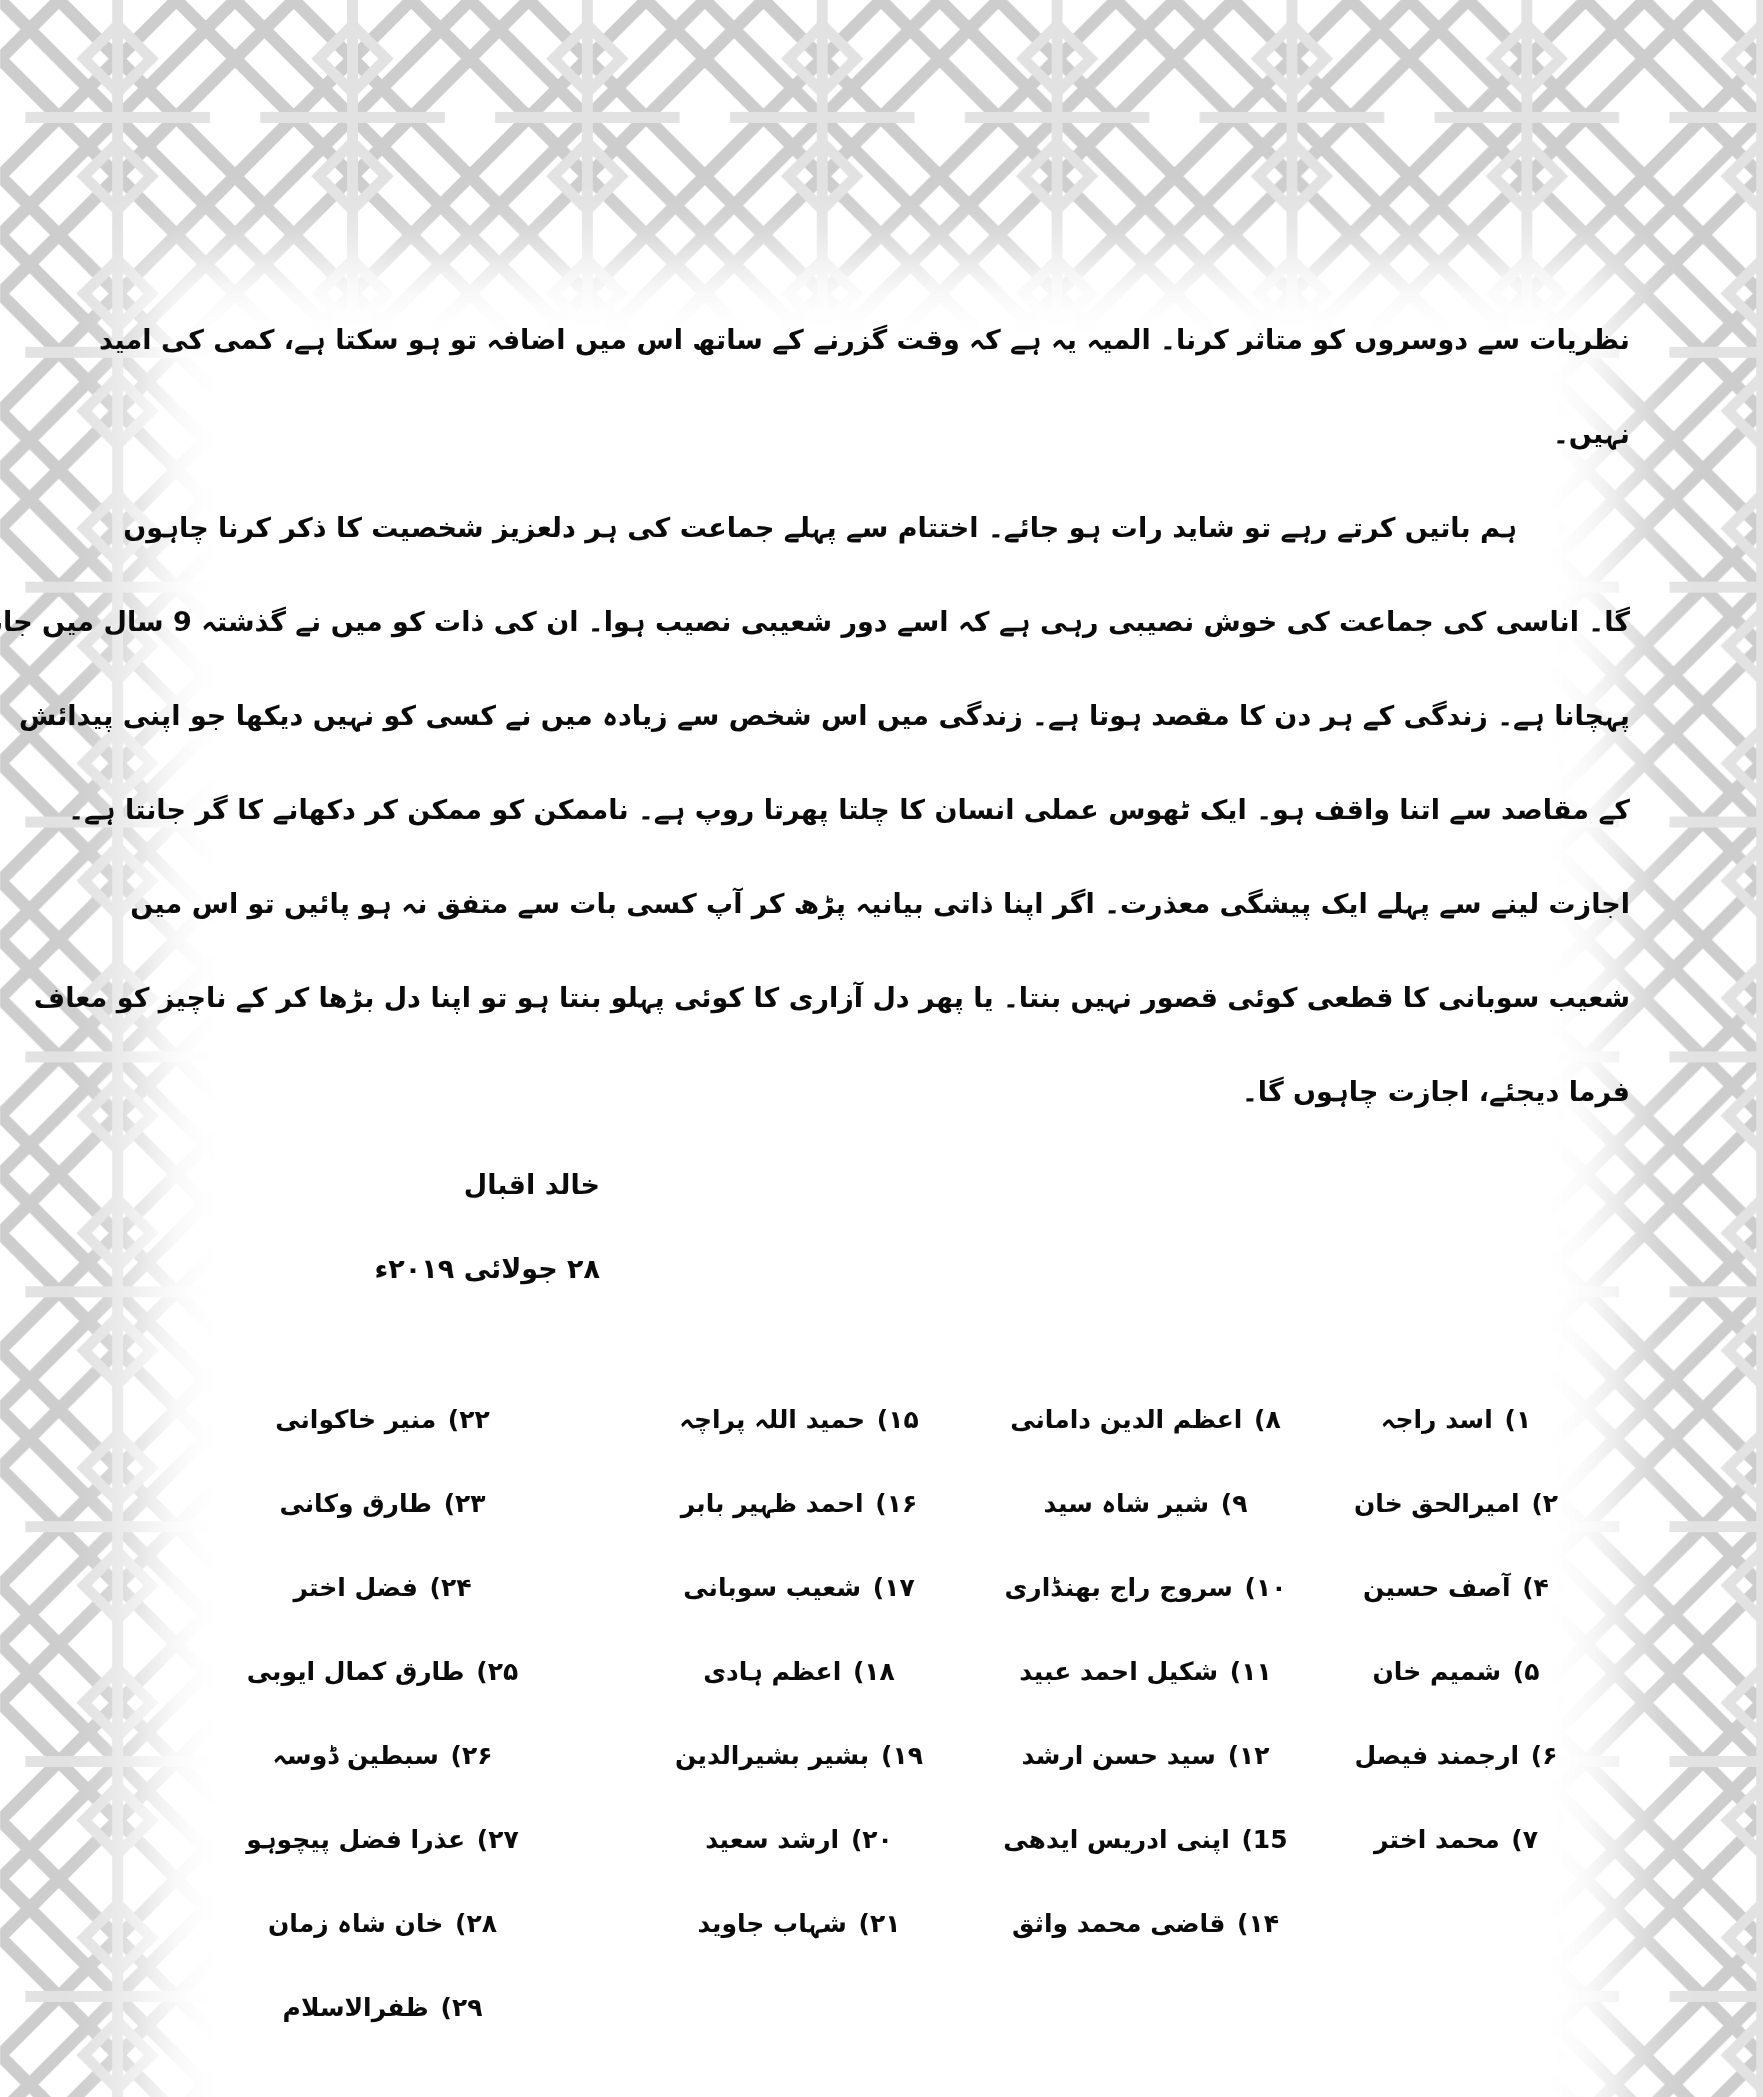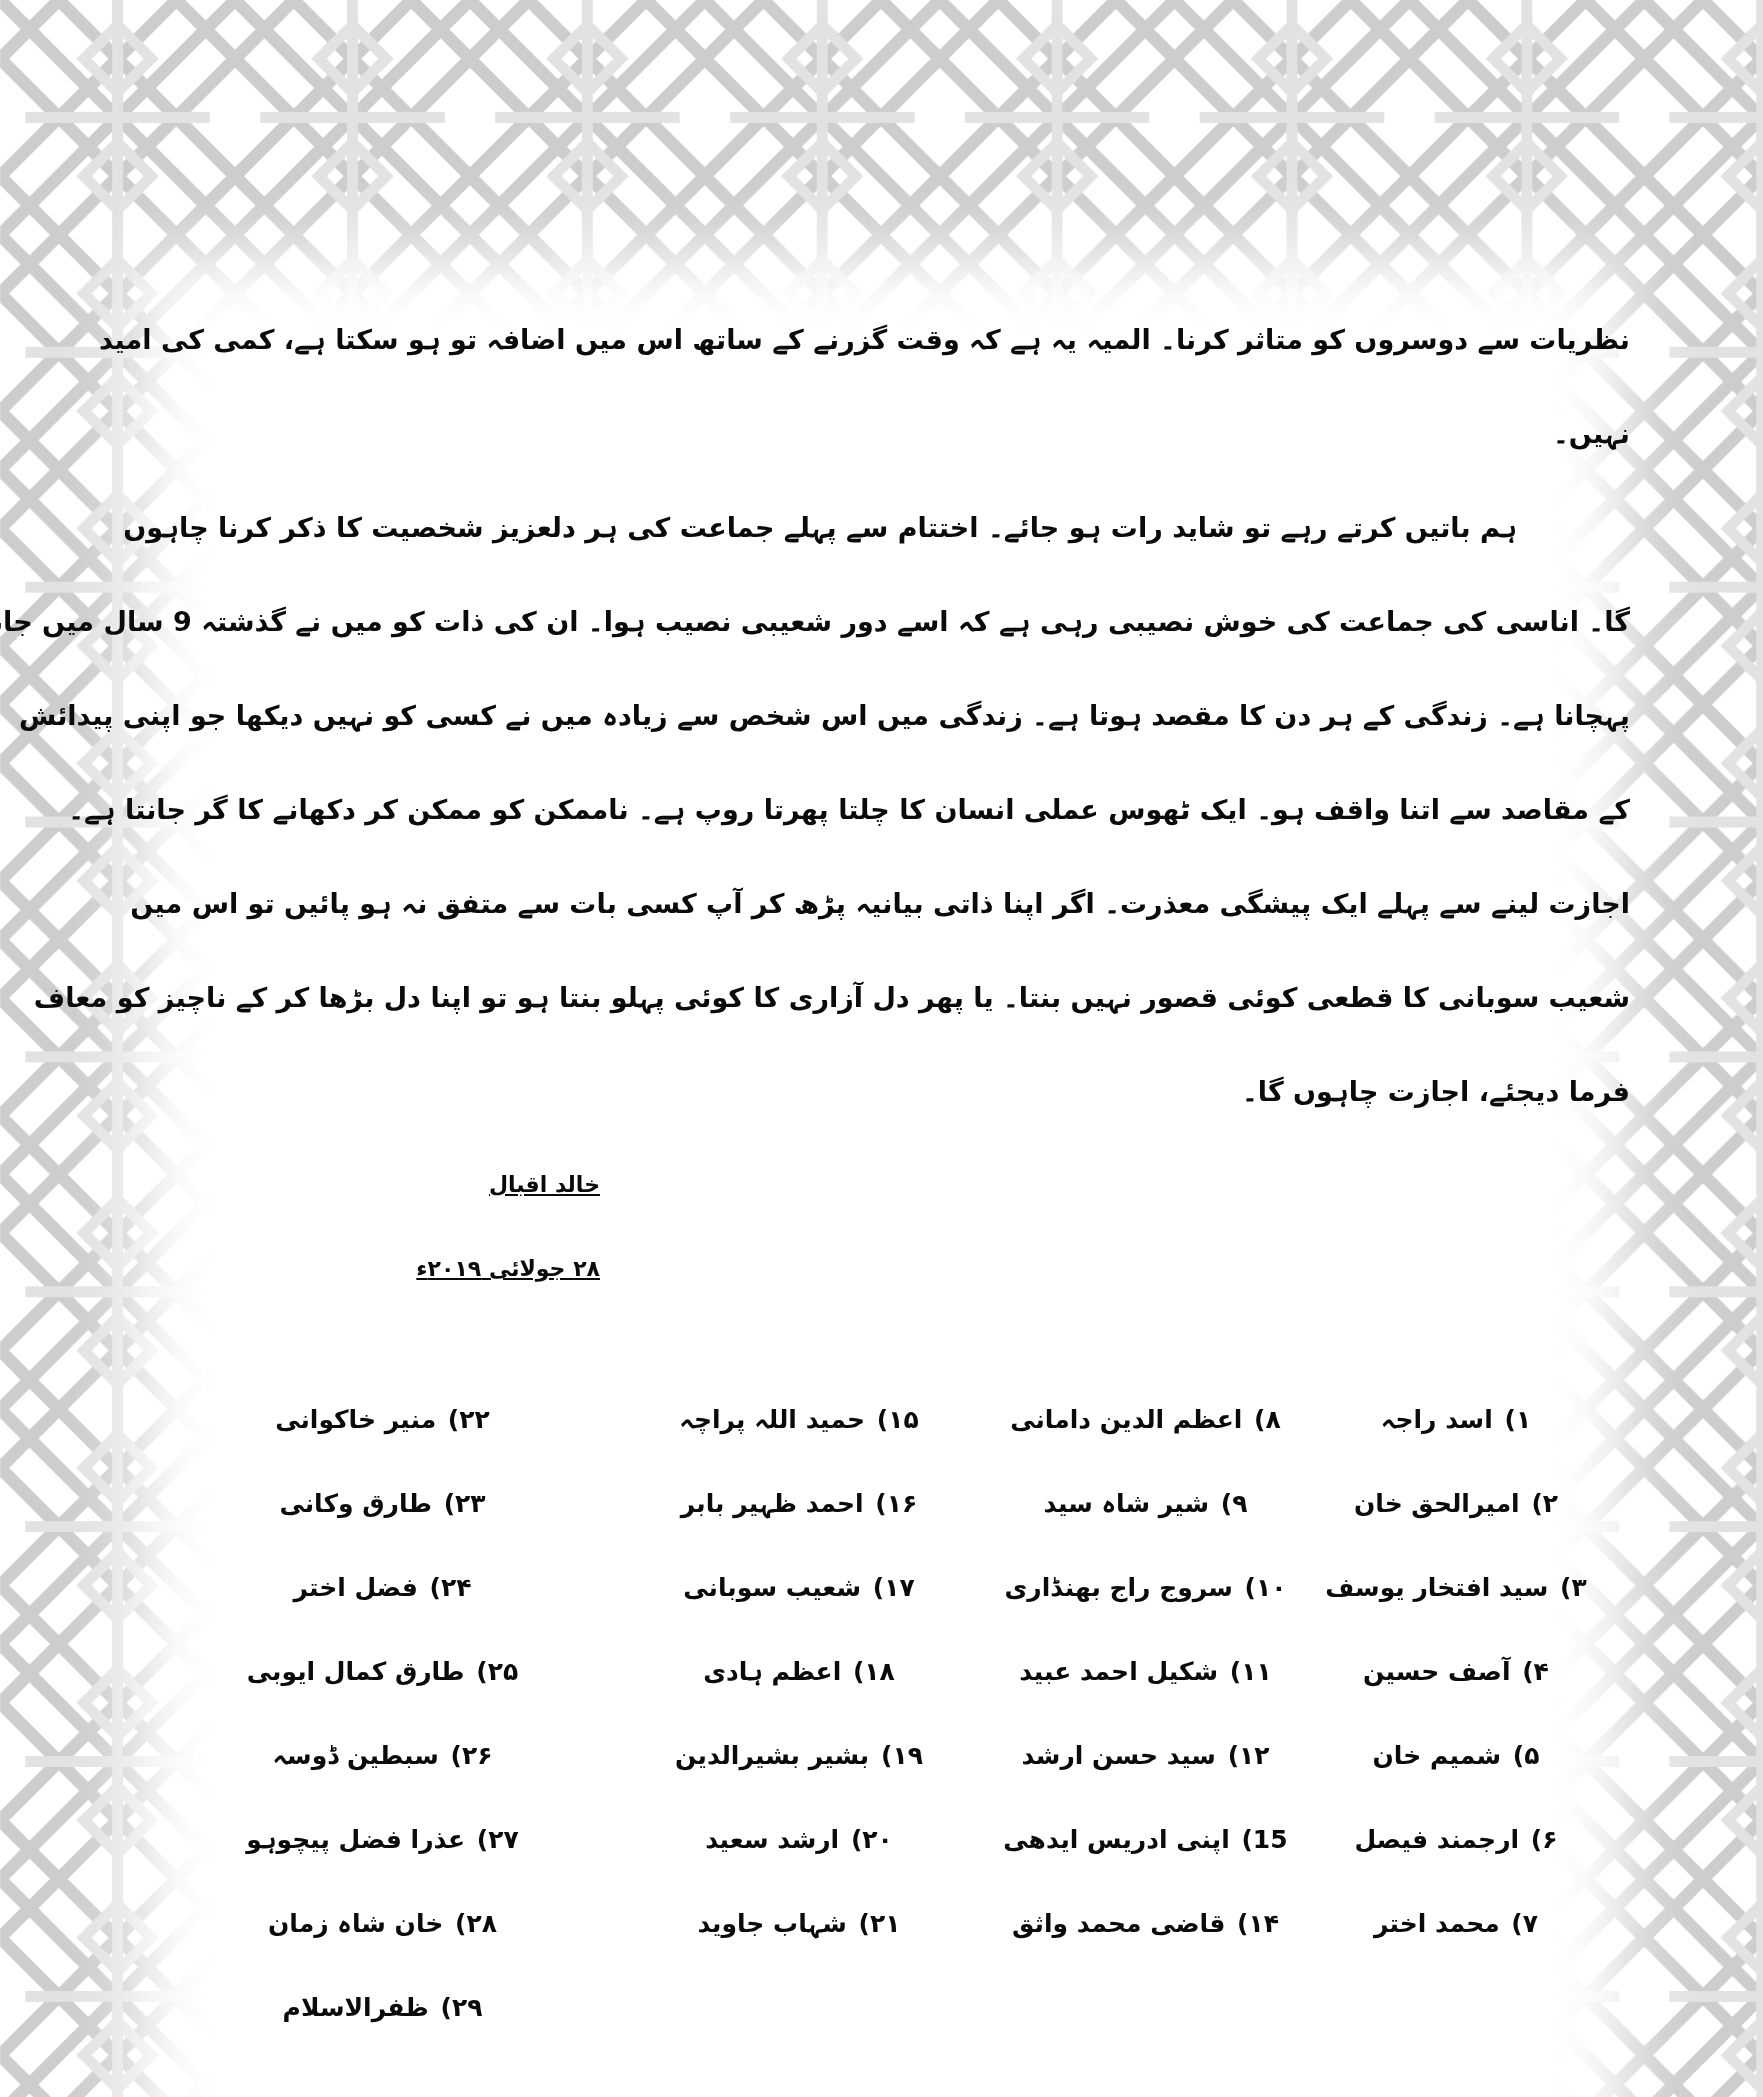--- a/index.html
+++ b/index.html
@@ -43,25 +43,24 @@
 
   .sig-block {
     margin-top: 4.2px;
     text-align: right;
     padding-left: 0;
     padding-right: 1038px;
     white-space: nowrap;
   }
   .sig-line {
     margin: 0;
-    font-size: 22px;
+    font-size: 27px;
     font-weight: 700;
     line-height: 84px;
     height: 84px;
-    text-decoration: underline;
   }
 
   .attendees {
     margin-top: 67px;
     display: flex;
     flex-direction: row;
     direction: rtl;
     padding-right: 29px;
   }
   .att-col { display: block; }
@@ -128,21 +127,20 @@
     <div class="sig-block">
       <p class="sig-line">خالد اقبال</p>
       <p class="sig-line">۲۸ جولائی ۲۰۱۹ء</p>
     </div>
 
     <div class="attendees">
 
       <div class="att-col c1">
         <div class="att-item"><span class="att-num">۱)</span><span class="att-name">اسد راجہ</span></div>
         <div class="att-item"><span class="att-num">۲)</span><span class="att-name">امیرالحق خان</span></div>
-        <div class="att-item"><span class="att-num">۳)</span><span class="att-name">سید افتخار یوسف</span></div>
         <div class="att-item"><span class="att-num">۴)</span><span class="att-name">آصف حسین</span></div>
         <div class="att-item"><span class="att-num">۵)</span><span class="att-name">شمیم خان</span></div>
         <div class="att-item"><span class="att-num">۶)</span><span class="att-name">ارجمند فیصل</span></div>
         <div class="att-item"><span class="att-num">۷)</span><span class="att-name">محمد اختر</span></div>
       </div>
 
       <div class="att-col c2">
         <div class="att-item"><span class="att-num">۸)</span><span class="att-name">اعظم الدین دامانی</span></div>
         <div class="att-item"><span class="att-num">۹)</span><span class="att-name">شیر شاہ سید</span></div>
         <div class="att-item"><span class="att-num">۱۰)</span><span class="att-name">سروج راج بھنڈاری</span></div>

